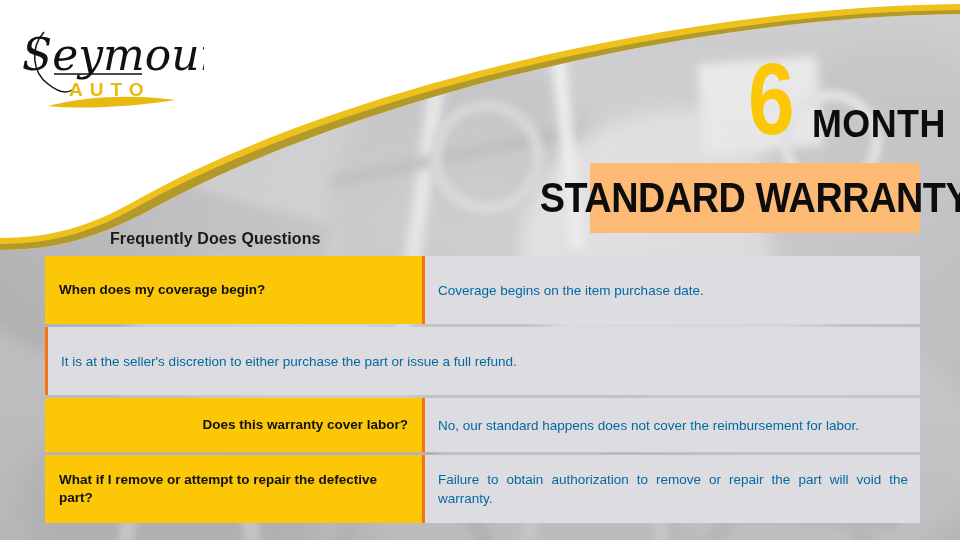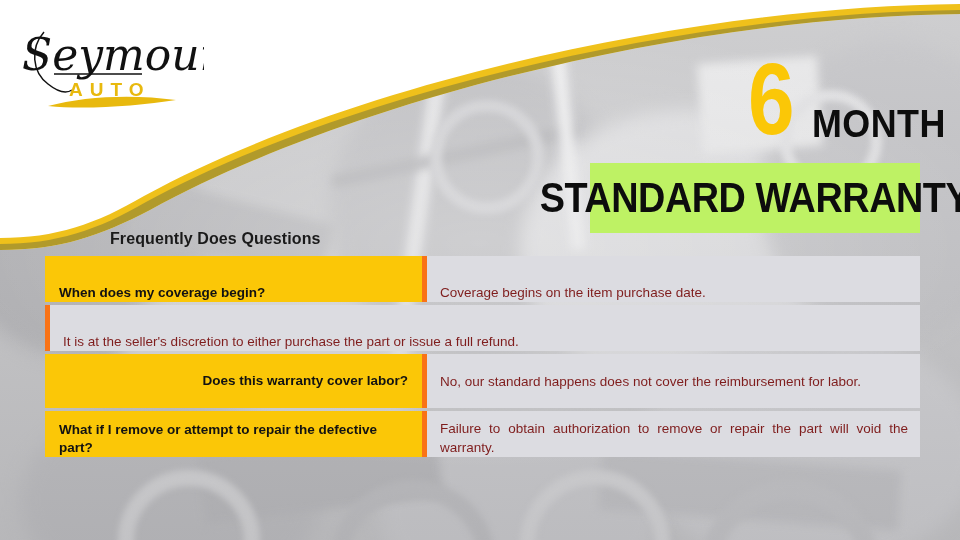--- a/index.html
+++ b/index.html
@@ -91,21 +91,21 @@
     letter-spacing: 0.5px;
     transform: scaleX(0.92);
     transform-origin: left top;
   }
   #badge-block {
     position: absolute;
     left: 590px;
     top: 163px;
     width: 330px;
     height: 70px;
-    background: #bef264;
+    background: #fdba74;
   }
   #badge-warranty {
     position: absolute;
     left: 0;
     top: 0;
     width: 330px;
     height: 70px;
     display: flex;
     align-items: center;
     justify-content: center;
@@ -151,33 +151,33 @@
     font-weight: bold;
     line-height: 18px;
     padding: 0 14px;
     display: flex;
     align-items: center;
     box-sizing: border-box;
   }
   .faq-a {
     flex: 1 1 auto;
     background: #dcdce1;
-    color: #7f1d1d;
+    color: #0369a1;
     font-size: 13.5px;
     line-height: 19px;
     padding: 0 12px 0 13px;
     display: flex;
     align-items: center;
     text-align: justify;
     text-justify: inter-word;
     box-sizing: border-box;
-    border-left: 5px solid #f97316;
+    border-left: 3px solid #f97316;
   }
   .faq-a > span { display: block; width: 100%; }
-  .h-tall { height: 46px; align-items: flex-end; }
+  .h-tall { height: 68px; }
   .h-short { height: 54px; justify-content: flex-end; }
 </style>
 </head>
 <body>
 
 <div id="slide">
 
   <div id="bg">
     <div class="blotch" style="left:-40px;  top:150px; width:260px; height:210px; background:#b4b4b7;"></div>
     <div class="blotch" style="left:120px;  top:250px; width:300px; height:240px; background:#d6d6d8;"></div>

